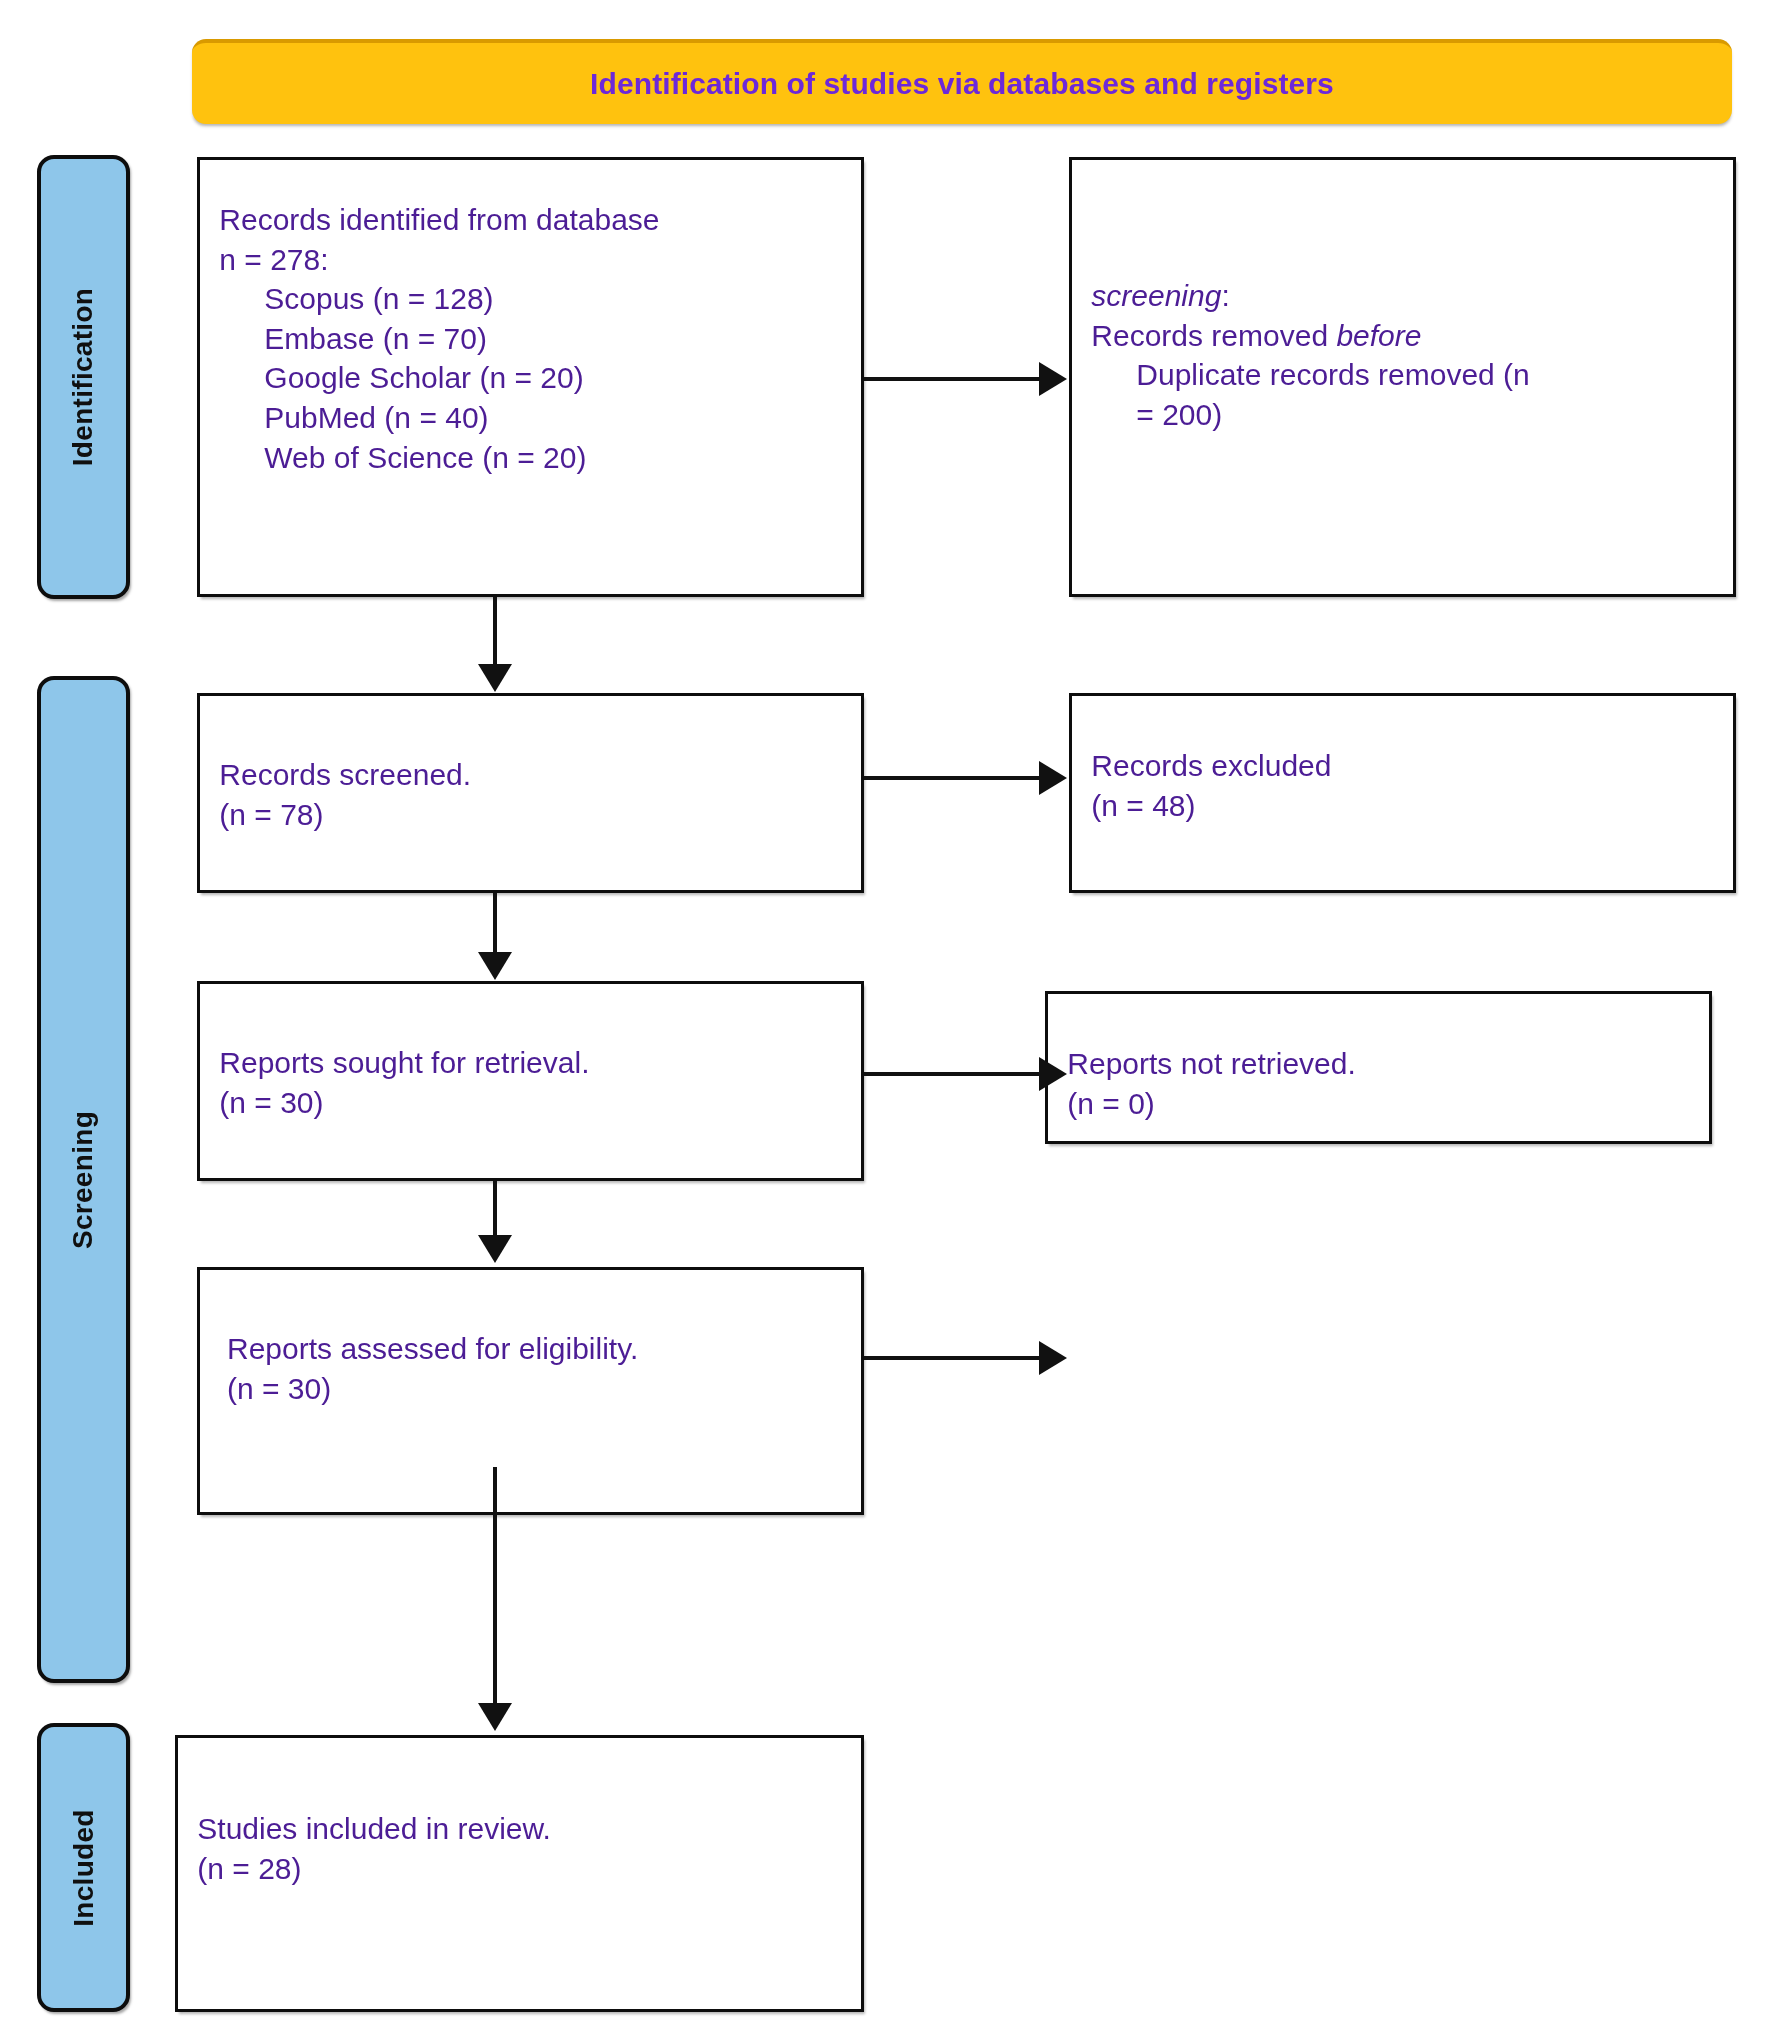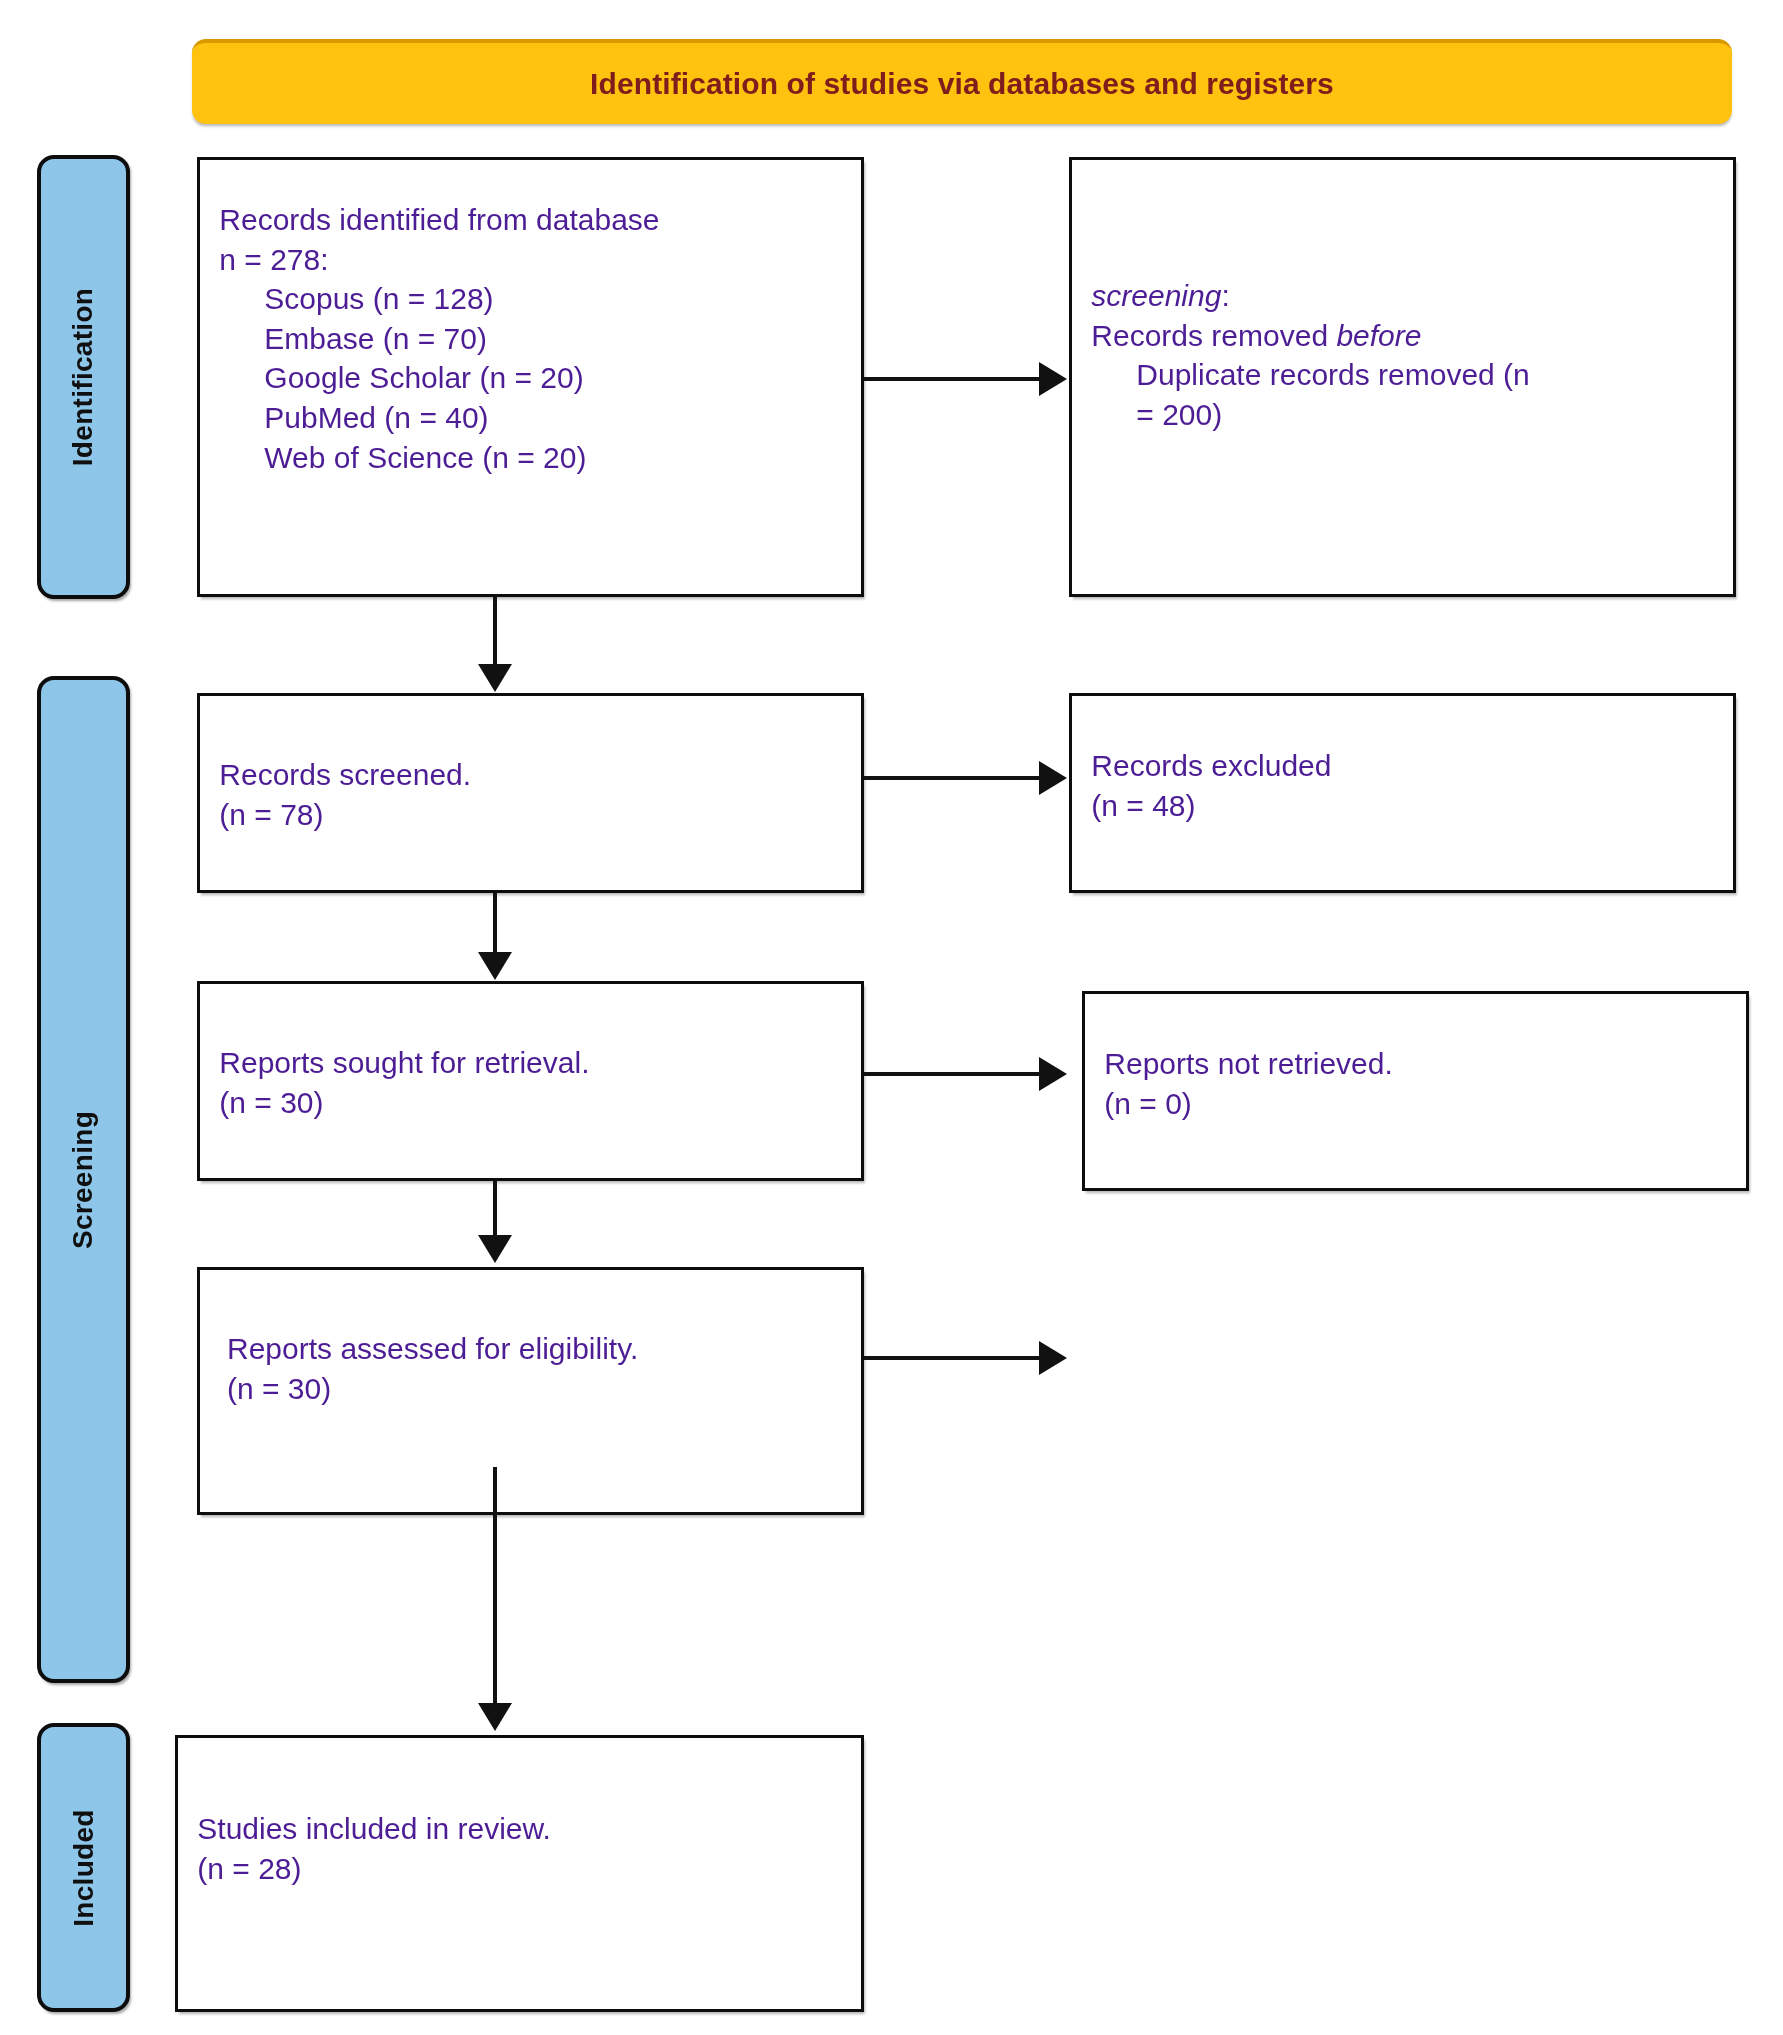--- a/index.html
+++ b/index.html
@@ -31,21 +31,21 @@
     border-radius: 14px;
     box-sizing: border-box;
     display: flex;
     align-items: center;
     justify-content: center;
     box-shadow: 0 3.9px 3.2px -1.9px rgba(0,0,0,0.30);
   }
   .banner-text {
     font-size: 30px;
     font-weight: bold;
-    color: #7f1d1d;
+    color: #6d28d9;
     letter-spacing: 0.1px;
     text-align: center;
   }
 
   
   .stage {
     position: absolute;
     left: 37px;
     width: 93px;
     background: #8ec6ea;
@@ -105,21 +105,21 @@
   #box-included   { left: 175px; top: 1735px; width: 689px; height: 277px; }
   #box-included .box-body { top: 71px; }
 
   
   #box-removed    { left: 1069px; top: 157px;  width: 667px; height: 440px; }
   #box-removed .box-body { top: 116px; }
 
   #box-excluded-records { left: 1069px; top: 693px; width: 667px; height: 200px; }
   #box-excluded-records .box-body { top: 50px; }
 
-  #box-not-retrieved    { left: 1082px; top: 991px; width: 667px; height: 200px; }
+  #box-not-retrieved    { left: 1045px; top: 991px; width: 667px; height: 153px; }
   #box-not-retrieved .box-body { top: 50px; }
 
   #box-reports-excluded { left: 1069px; top: 1267px; width: 667px; height: 381px; }
   #box-reports-excluded .box-body { top: 129px; }
 
   
   .conn { position: absolute; }
   .conn .line-v {
     position: absolute;
     width: 3.9px;

